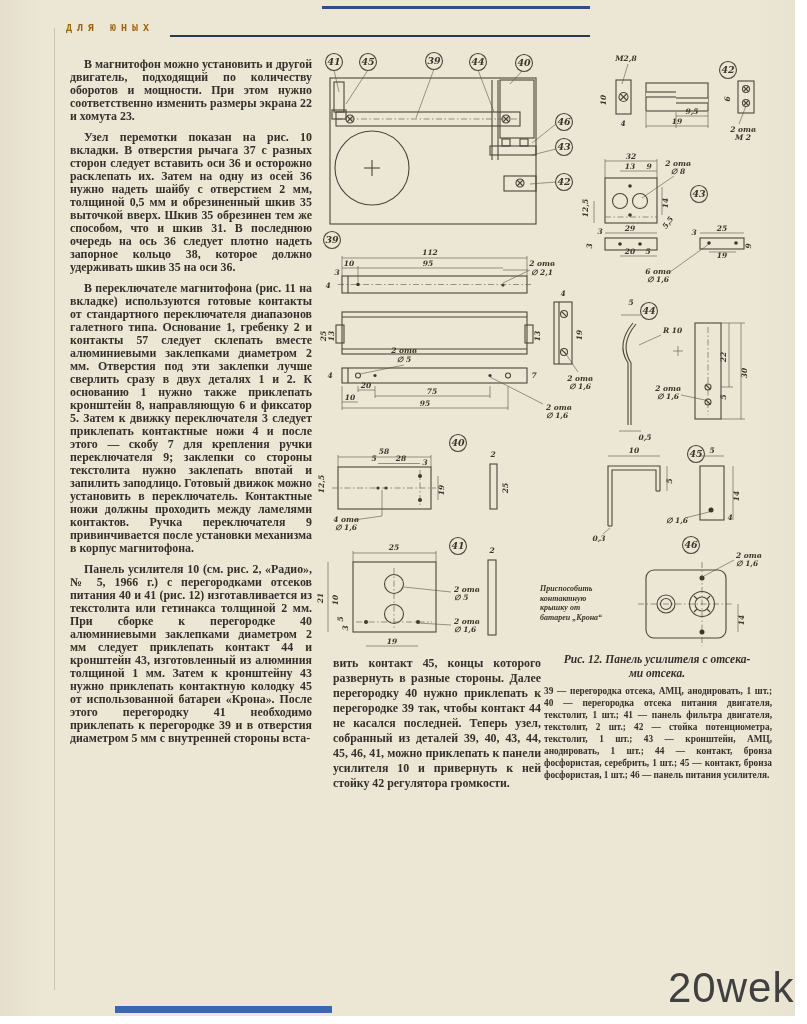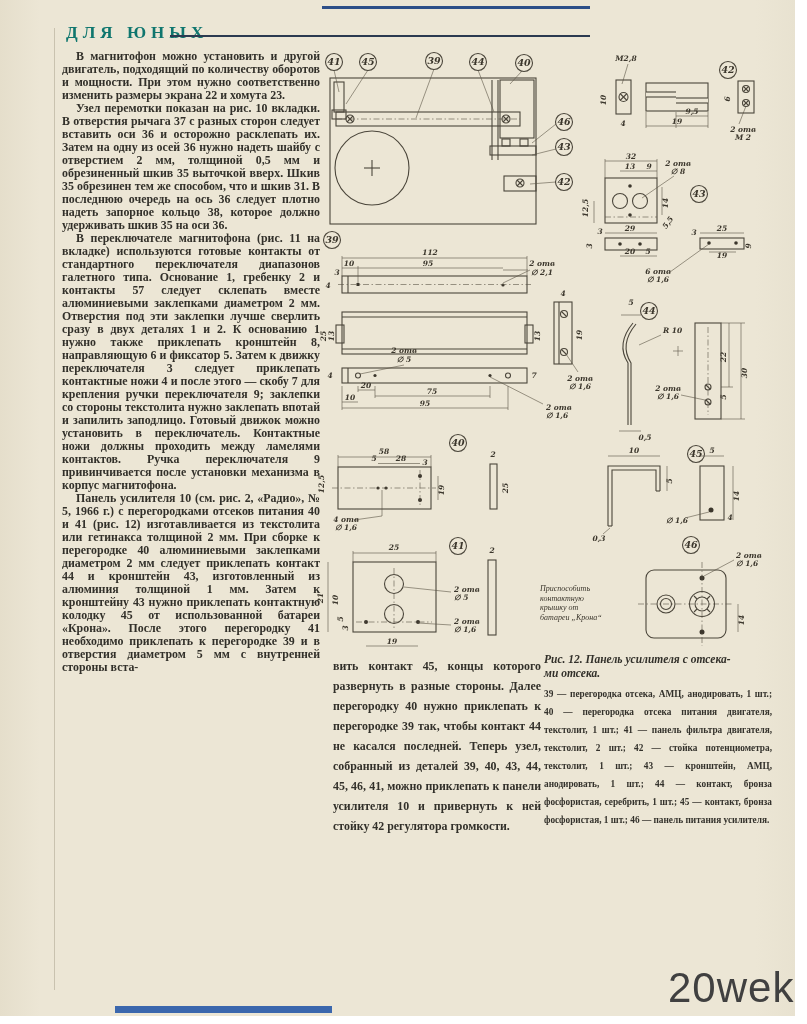--- a/index.html
+++ b/index.html
@@ -1,35 +1,35 @@
 <!DOCTYPE html>
 <html><head>
 <meta charset="utf-8">
 <style>
   html,body{margin:0;padding:0}
   body{width:807px;height:1024px;position:relative;background:#ffffff;
        font-family:"Liberation Serif",serif;overflow:hidden}
   .paper{position:absolute;left:0;top:0;width:795px;height:1016px;
          background:linear-gradient(90deg,#e5decb,#ece6d5 5%,#ece6d5 95%,#e8e2d0)}
-  .rubric{position:absolute;left:66px;top:23px;font-family:Liberation Serif, serif;
-          font-weight:bold;font-size:17px;letter-spacing:5px;color:#0f766e;white-space:nowrap}
+  .rubric{position:absolute;left:66px;top:23px;font-family:Liberation Mono, monospace;
+          font-weight:bold;font-size:10px;letter-spacing:5px;color:#a16207;white-space:nowrap}
   .rule-header{position:absolute;left:170px;top:35px;width:420px;height:2px;background:#2b3a50}
   .rule-top{position:absolute;left:322px;top:6px;width:268px;height:3px;background:#2d4f88}
   .bar-bottom{position:absolute;left:115px;top:1006px;width:217px;height:7px;background:#3b67ad}
   .scanline{position:absolute;left:54px;top:28px;width:1px;height:962px;background:rgba(110,100,80,.28)}
   .col1{position:absolute;left:62px;top:50px;width:258px;font-size:11.9px;line-height:13px;
         font-weight:bold;color:#32302a;text-align:justify}
-  .col1 p{margin:0;text-indent:14px}
-  .col2{position:absolute;left:333px;top:656px;width:208px;font-size:11.9px;line-height:20px;
+  .col1 p{margin:8px;text-indent:14px}
+  .col2{position:absolute;left:333px;top:656px;width:208px;font-size:11.9px;line-height:15px;
         font-weight:bold;color:#32302a;text-align:justify}
-  .caption{position:absolute;left:544px;top:652px;width:226px;text-align:left;
+  .caption{position:absolute;left:544px;top:652px;width:226px;text-align:center;
            font-style:italic;font-weight:bold;font-size:11.5px;line-height:14px;color:#32302a}
-  .legend{position:absolute;left:544px;top:685px;width:228px;font-size:9.3px;line-height:18px;
+  .legend{position:absolute;left:544px;top:685px;width:228px;font-size:9.3px;line-height:12px;
           text-align:justify;font-weight:bold;color:#33312b}
-  .note{position:absolute;left:540px;top:584px;width:68px;font-style:italic;font-weight:normal;
+  .note{position:absolute;left:540px;top:584px;width:68px;font-style:italic;font-weight:bold;
         font-size:8px;line-height:9.5px;color:#3a352b}
   .wm{position:absolute;left:668px;top:964px;font-family:"Liberation Sans",sans-serif;
       font-size:42px;color:#404040;letter-spacing:1px}
   svg.det{position:absolute;overflow:visible}
   .ln{stroke:#4b463b;fill:none;stroke-width:1.1}
   .thin{stroke:#5c5547;fill:none;stroke-width:.6}
   .dash{stroke-dasharray:6 2.5 1.5 2.5}
   .dim{font:italic bold 7.5px "DejaVu Serif",serif;fill:#3b362c;text-anchor:middle}
   .dimL{text-anchor:start}
   .co{font:italic bold 9.5px "DejaVu Serif",serif;fill:#3b362c;text-anchor:middle}

